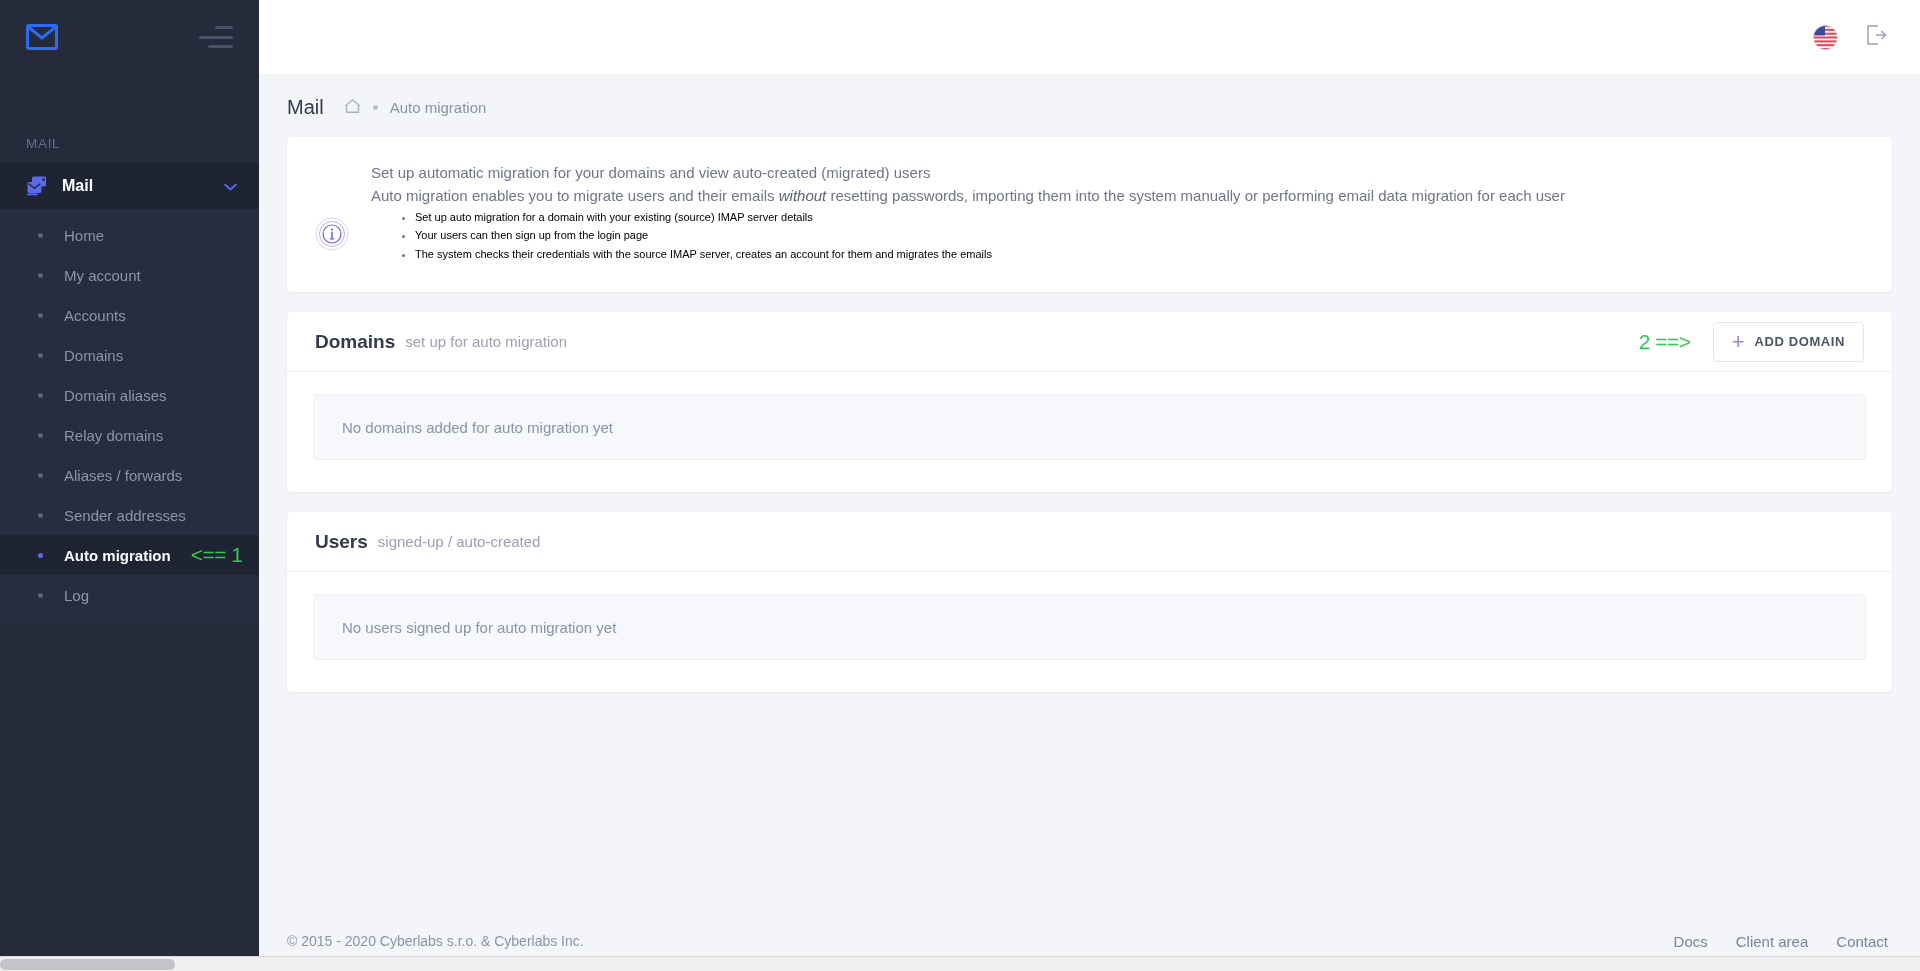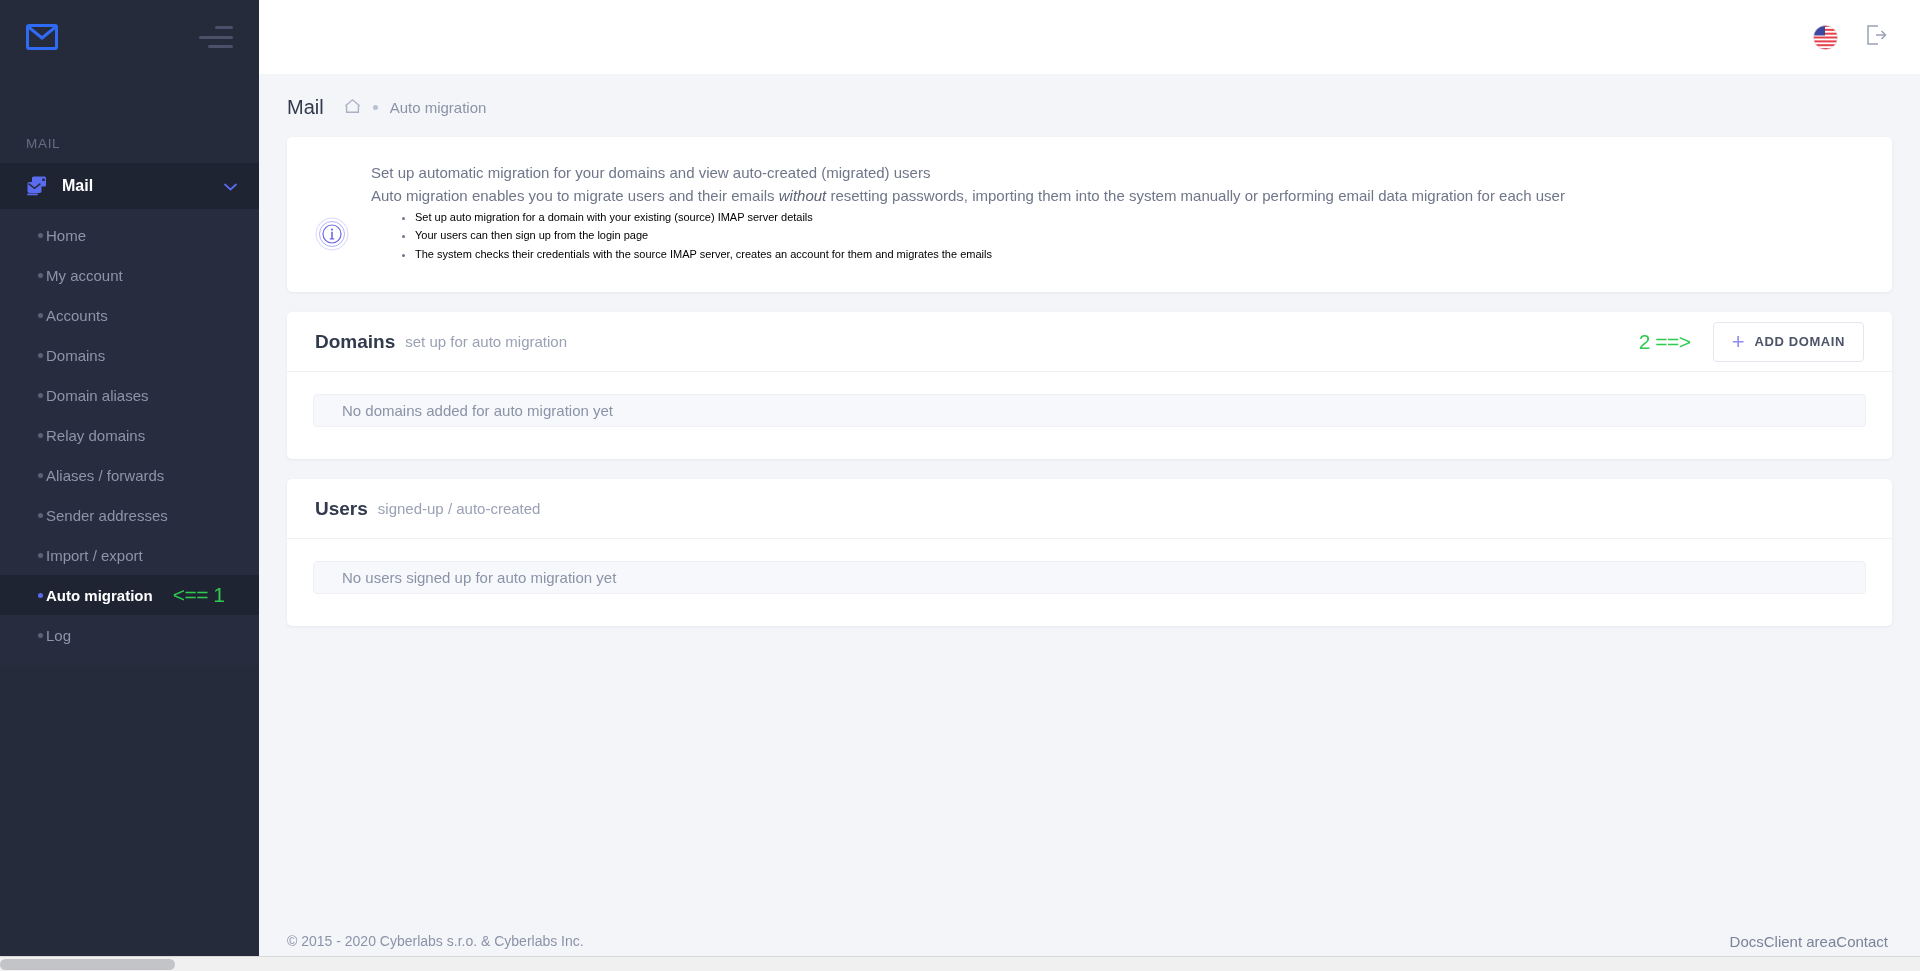--- a/index.html
+++ b/index.html
@@ -40,21 +40,21 @@
     display: flex; align-items: center; height: 46px;
     padding: 0 22px 0 26px; background: #1f2433; cursor: pointer;
   }
   .sb-group-head .gicon { width: 22px; height: 22px; margin-right: 14px; flex: 0 0 auto; }
   .sb-group-head .glabel { color: #ffffff; font-size: 16px; font-weight: 600; flex: 1 1 auto; }
   .chev { width: 13px; height: 8px; flex: 0 0 auto; }
 
   .sb-sub { background: #272d3e; padding: 6px 0 10px 0; flex: 0 0 auto; }
   .sb-item {
     display: flex; align-items: center; height: 40px;
-    padding-left: 46px; color: #8d94ab; font-size: 15px; cursor: pointer;
+    padding-left: 64px; color: #8d94ab; font-size: 15px; cursor: pointer;
     position: relative;
   }
   .sb-item .dot {
     width: 5px; height: 5px; border-radius: 50%;
     background: #5a6179; position: absolute; left: 38px; top: 18px;
   }
   .sb-item .ilabel { margin-left: 0; }
   .sb-item.active { background: #1f2433; }
   .sb-item.active .ilabel { color: #ffffff; font-weight: 600; }
   .sb-item.active .dot { background: #5b6bf0; }
@@ -124,32 +124,32 @@
     display: flex; align-items: center; gap: 10px;
     border: 1px solid #e3e6ef; border-radius: 4px; background: #fff;
     height: 40px; padding: 0 18px; cursor: pointer;
   }
   .btn-outline .plus { font-size: 22px; color: #8f8bf2; line-height: 1; font-weight: 300; }
   .btn-outline .blabel { font-size: 13px; letter-spacing: 0.6px; color: #4c5467; font-weight: 600; }
 
   .card-body { padding: 22px 26px 32px 26px; }
   .empty-box {
     background: #f7f8fb; border: 1px solid #eef0f5; border-radius: 4px;
-    height: 33px; display: flex; align-items: center; padding-left: 28px;
+    height: 66px; display: flex; align-items: center; padding-left: 28px;
   }
   .empty-box span { font-size: 15px; color: #8b93a8; }
 
   
   .footer {
     margin-top: auto; display: flex; align-items: center;
     padding: 0 32px 0 28px; height: 60px; flex: 0 0 auto;
     background: #f4f5f9;
   }
   .copyright { font-size: 14px; color: #8b93a8; }
-  .footlinks { margin-left: auto; display: flex; }
+  .footlinks { margin-left: auto; display: flex; gap: 28px; }
   .footlinks a { font-size: 15px; color: #7b8398; text-decoration: none; cursor: pointer; }
 
   
   .hscroll {
     position: absolute; left: 0; bottom: 0; width: 1920px; height: 15px;
     background: #f0f0f0; border-top: 1px solid #d8d8d8; z-index: 10;
   }
   .hscroll .thumb {
     position: absolute; left: 0; top: 2px; height: 11px; width: 175px;
     background: #c3c4c8; border-radius: 6px;
@@ -221,24 +221,20 @@
         <span class="dot"></span>
         <span class="ilabel">Relay domains</span>
       </div>
       <div class="sb-item">
         <span class="dot"></span>
         <span class="ilabel">Aliases / forwards</span>
       </div>
       <div class="sb-item">
         <span class="dot"></span>
         <span class="ilabel">Sender addresses</span>
-      </div>
-      <div class="sb-item">
-        <span class="dot"></span>
-        <span class="ilabel">Import / export</span>
       </div>
       <div class="sb-item active">
         <span class="dot"></span>
         <span class="ilabel">Auto migration</span>
         <span class="annot-green">&lt;== 1</span>
       </div>
       <div class="sb-item">
         <span class="dot"></span>
         <span class="ilabel">Log</span>
       </div>

